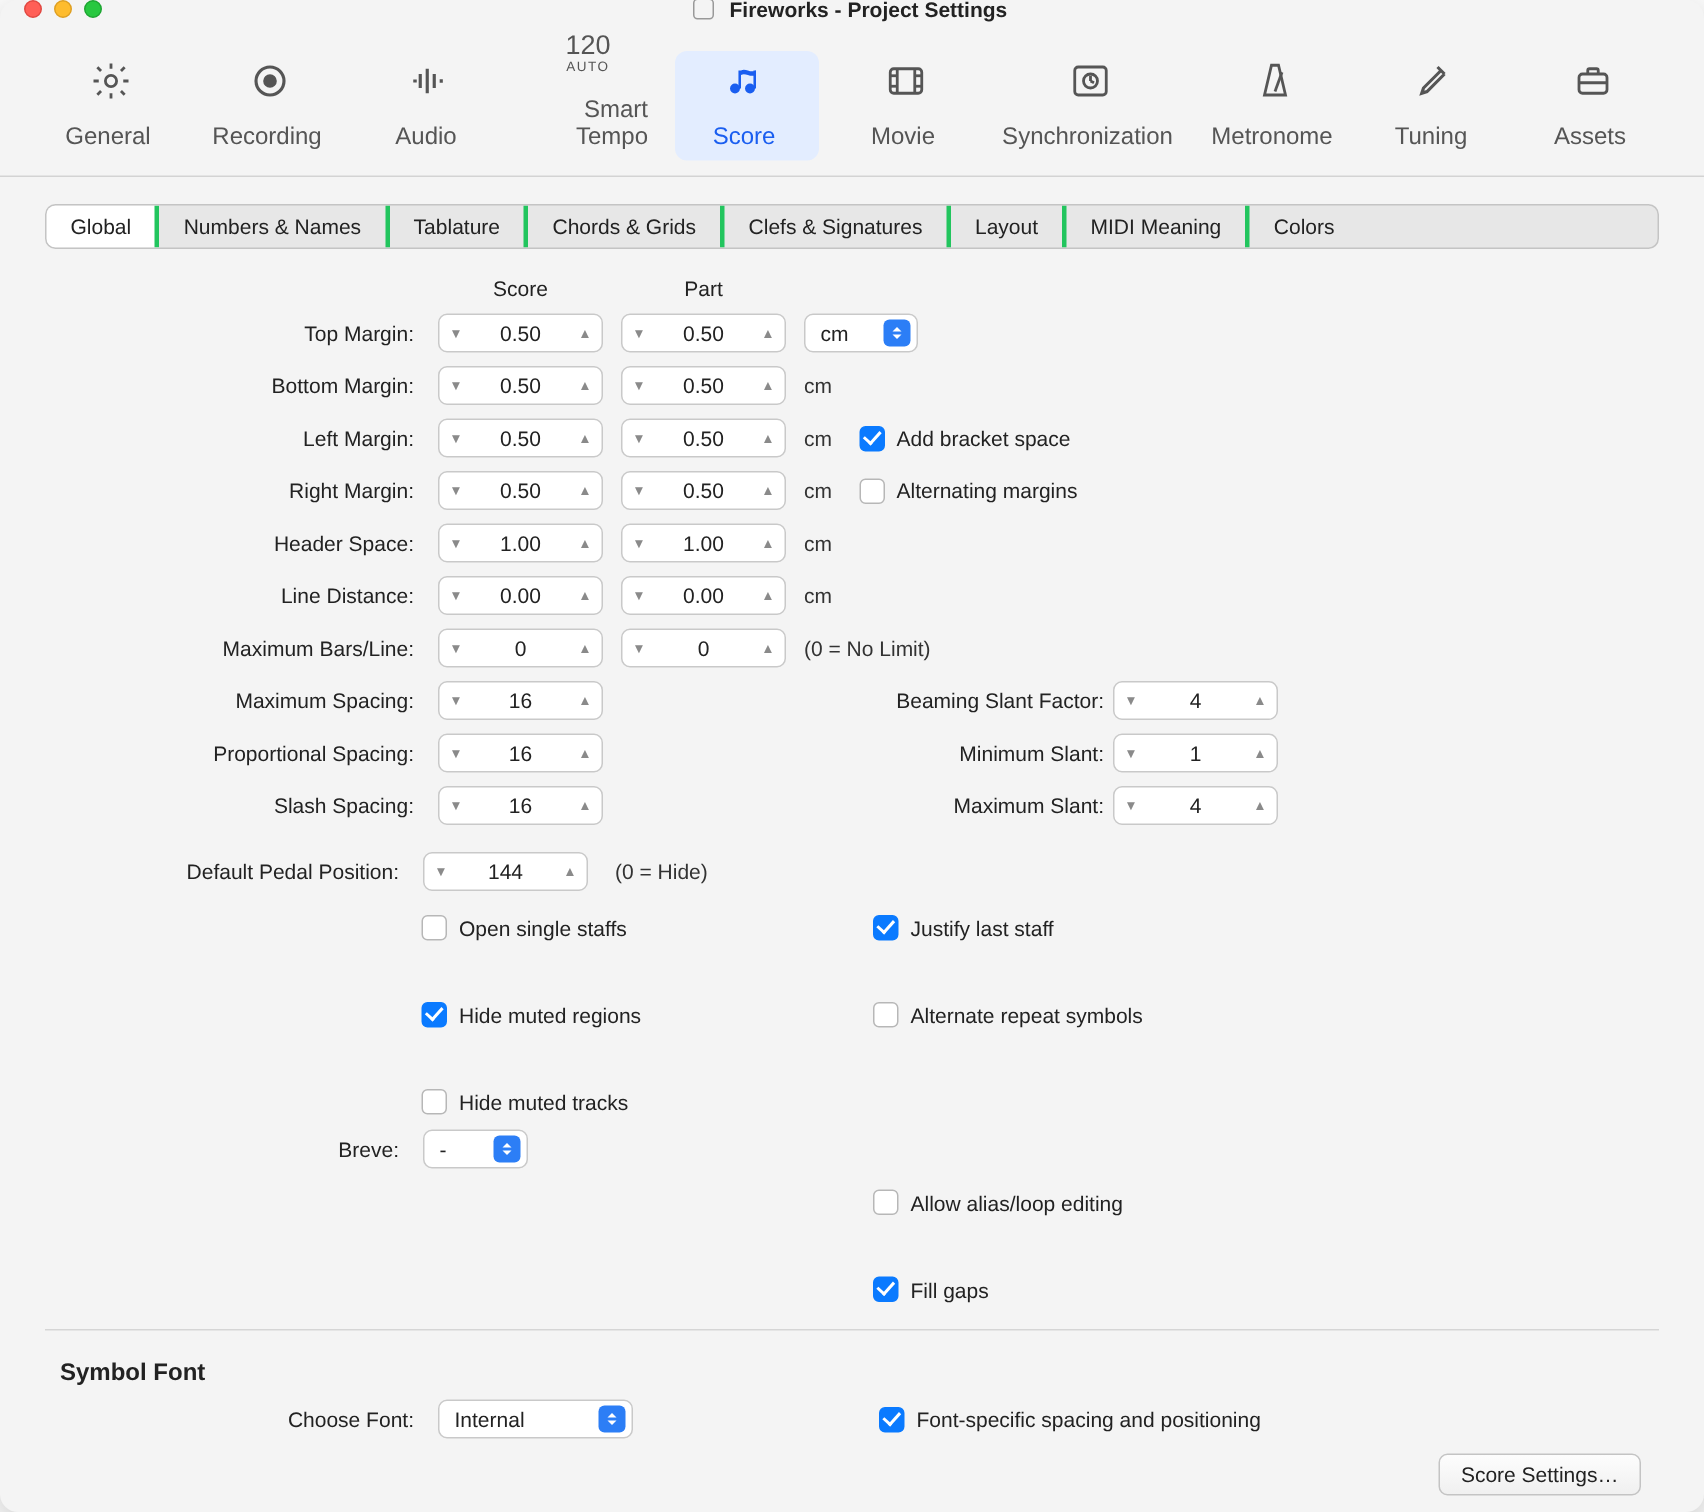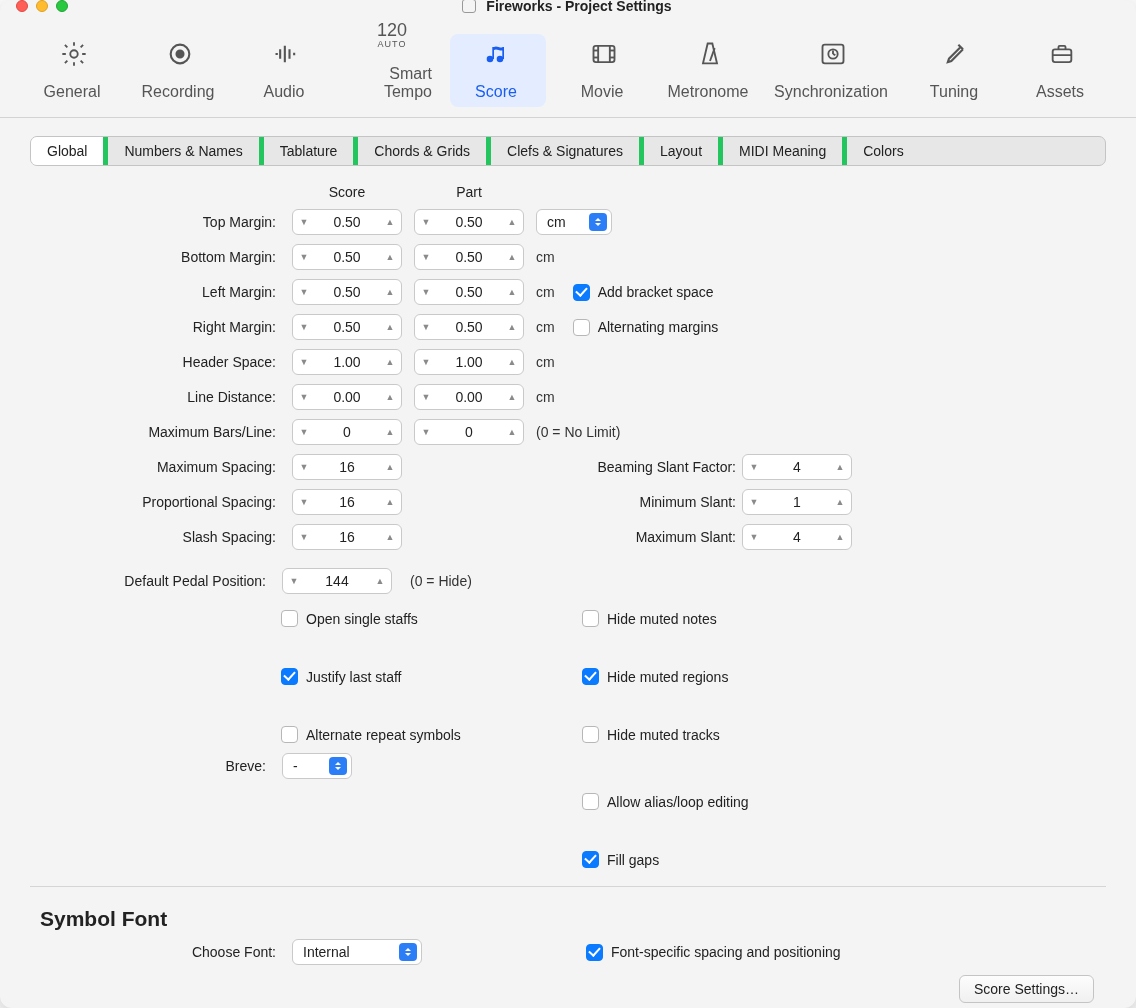--- a/index.html
+++ b/index.html
@@ -41,41 +41,41 @@
   .tool.active{background:var(--toolbar-blue);}
   .tool .icon{height:28px;display:flex;align-items:center;justify-content:flex-start;color:#555;}
   .tool.active .icon{color:#1a5ef0;}
   .tool.active .icon *{color:#1a5ef0;}
   .tool .lbl{font-size:16px;color:#555;margin-top:15px;}
   .tool.active .lbl{color:#1a5ef0;}
   svg{display:block;}
   
   .body{flex:1;padding:18px 30px 0;}
   .tabbar{display:flex;border:1px solid #c4c4c4;border-radius:7px;overflow:hidden;background:var(--tab-bg);}
-  .tabbar .tab{flex:0 0 auto;padding:6px 16px;font-size:14px;border-right:5px solid #22c55e;cursor:default;}
+  .tabbar .tab{flex:0 0 auto;padding:6px 16px;font-size:14px;border-right:3px solid #22c55e;cursor:default;}
   .tabbar .tab:last-child{border-right:none;}
   .tabbar .tab.active{background:#fff;font-weight:500;}
   
   .form{padding:18px 10px 0;display:grid;grid-template-columns:240px 110px 110px 1fr;column-gap:12px;row-gap:9px;align-items:center;}
   .lbl{text-align:right;padding-right:4px;}
   .colhead{text-align:center;font-size:14px;}
   .stepper{display:flex;align-items:center;border:1px solid var(--border);border-radius:6px;background:#fff;height:26px;overflow:hidden;}
   .stepper .sb{width:22px;text-align:center;color:#8a8a8a;font-size:9px;cursor:default;user-select:none;padding:0 4px;}
   .stepper .val{flex:1;text-align:center;font-variant-numeric:tabular-nums;}
   .unit{color:#333;}
   .popup{display:flex;align-items:center;border:1px solid var(--border);border-radius:6px;background:#fff;height:26px;padding:0 4px 0 10px;gap:8px;}
   .popup .pv{flex:1;}
   .popup .chev{width:18px;height:18px;border-radius:4px;background:var(--select-blue);display:flex;align-items:center;justify-content:center;flex-direction:column;gap:0;}
   .popup .chev::before{content:"";border-left:3px solid transparent;border-right:3px solid transparent;border-bottom:3.5px solid #fff;margin-bottom:1px;}
   .popup .chev::after{content:"";border-left:3px solid transparent;border-right:3px solid transparent;border-top:3.5px solid #fff;margin-top:1px;}
   .check{display:flex;align-items:center;gap:8px;}
   .cb{width:17px;height:17px;border:1px solid #b7b7b7;border-radius:4px;background:#fff;position:relative;flex-shrink:0;}
   .cb.checked{background:var(--blue);border-color:var(--blue);}
   .cb.checked::after{content:"";position:absolute;left:4px;top:0px;width:5px;height:9px;border:solid #fff;border-width:0 2px 2px 0;transform:rotate(42deg);}
-  .sect{font-weight:600;margin:20px 0 8px 10px;font-size:21px;}
+  .sect{font-weight:600;margin:20px 0 8px 10px;font-size:16px;}
   hr.sep{border:none;border-top:1px solid #d5d5d5;margin:18px 0 6px;}
   .btn{border:1px solid #c4c4c4;border-radius:6px;background:linear-gradient(#fdfdfd,#f0f0f0);padding:5px 14px;font-size:14px;cursor:default;}
   .footer{display:flex;justify-content:flex-end;padding:10px 12px 22px;}
   .row-free{display:grid;grid-template-columns:240px 110px 1fr;column-gap:12px;align-items:center;margin-top:10px;}
   .col4-inner{display:grid;grid-template-columns:200px 110px;column-gap:6px;align-items:center;}
   .col4-inner .lbl2{text-align:right;}
   .two-col-checks{display:grid;grid-template-columns:260px 300px;column-gap:20px;row-gap:10px;margin-left:251px;margin-top:16px;gap:41px;}
 </style>
 </head>
 <body>
@@ -147,39 +147,39 @@
             <line x1="7" y1="5" x2="7" y2="19"></line>
             <line x1="17" y1="5" x2="17" y2="19"></line>
             <line x1="3" y1="9" x2="7" y2="9"></line>
             <line x1="3" y1="15" x2="7" y2="15"></line>
             <line x1="17" y1="9" x2="21" y2="9"></line>
             <line x1="17" y1="15" x2="21" y2="15"></line>
           </svg>
       </span>
       <span class="lbl">Movie</span>
     </div>
-    <div class="tool">
-      <span class="icon">
-        <svg width="28" height="28" viewBox="0 0 24 24" fill="none" stroke="#555" stroke-width="1.6">
-            <path d="M10 3 L14 3 L18 20 L6 20 Z"></path>
-            <line x1="12" y1="18" x2="16" y2="7"></line>
-          </svg>
-      </span>
-      <span class="lbl">Metronome</span>
-    </div>
     <div class="tool" style="width:130px;">
       <span class="icon">
         <svg width="28" height="28" viewBox="0 0 24 24" fill="none" stroke="#555" stroke-width="1.6">
             <rect x="3" y="4" width="18" height="16" rx="2"></rect>
             <circle cx="12" cy="12" r="4"></circle>
             <line x1="12" y1="12" x2="12" y2="9"></line>
             <line x1="12" y1="12" x2="14" y2="13"></line>
           </svg>
       </span>
       <span class="lbl">Synchronization</span>
+    </div>
+    <div class="tool">
+      <span class="icon">
+        <svg width="28" height="28" viewBox="0 0 24 24" fill="none" stroke="#555" stroke-width="1.6">
+            <path d="M10 3 L14 3 L18 20 L6 20 Z"></path>
+            <line x1="12" y1="18" x2="16" y2="7"></line>
+          </svg>
+      </span>
+      <span class="lbl">Metronome</span>
     </div>
     <div class="tool">
       <span class="icon">
         <svg width="28" height="28" viewBox="0 0 24 24" fill="none" stroke="#555" stroke-width="1.8">
             <path d="M14 4 L18 8 M16 6 L6 16 L5 19 L8 18 L18 8"></path>
           </svg>
       </span>
       <span class="lbl">Tuning</span>
     </div>
     <div class="tool">
@@ -380,24 +380,20 @@
         </div>
       <span class="unit" style="padding-left:6px;">(0 = Hide)</span>
     </div>
 
     <div class="two-col-checks">
       <label class="check">
           <span class="cb"></span>
           <span>Open single staffs</span>
         </label>
       <label class="check">
-          <span class="cb"></span>
-          <span>Hide muted notes</span>
-        </label>
-      <label class="check">
           <span class="cb checked"></span>
           <span>Justify last staff</span>
         </label>
       <label class="check">
           <span class="cb checked"></span>
           <span>Hide muted regions</span>
         </label>
       <label class="check">
           <span class="cb"></span>
           <span>Alternate repeat symbols</span>

